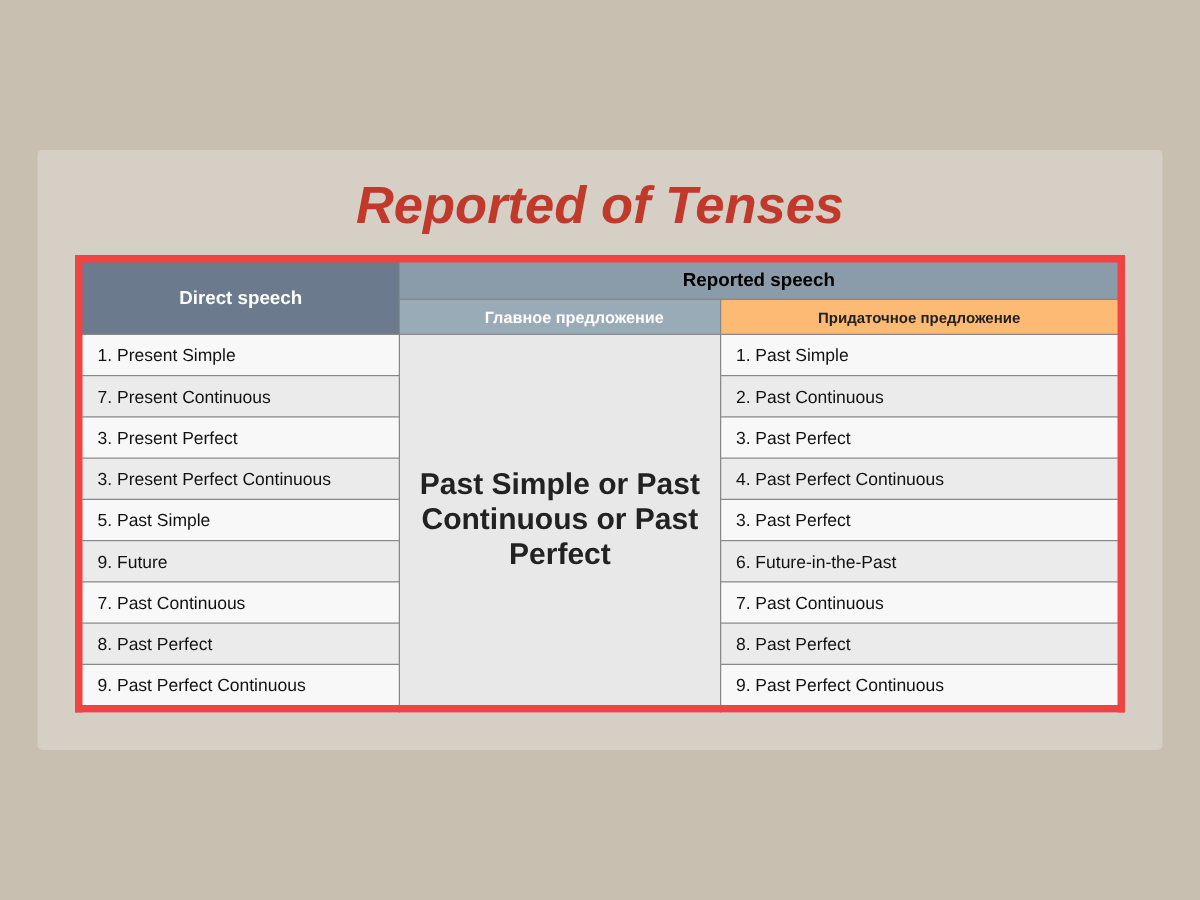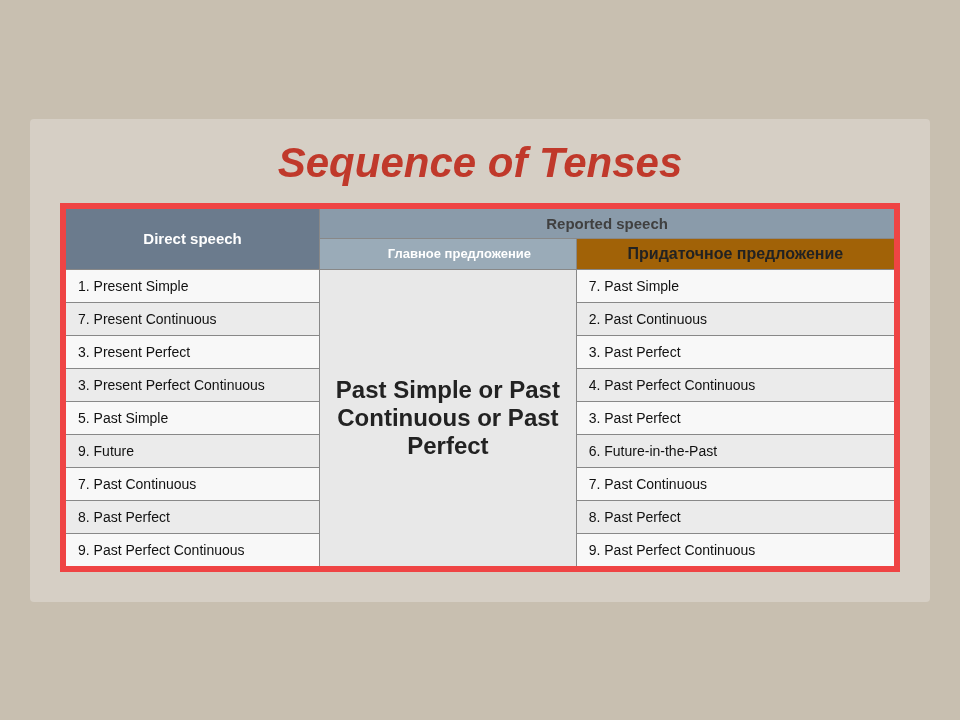--- a/index.html
+++ b/index.html
@@ -48,40 +48,40 @@
       color: white;
       font-weight: bold;
       font-size: 15px;
       text-align: center;
       vertical-align: middle;
       width: 200px;
     }
 
     .header-reported {
       background-color: #8a9baa;
-      color: #404040;
+      color: #000000;
       font-weight: bold;
       font-size: 15px;
       text-align: center;
     }
 
     .header-glavnoe {
       background-color: #9aabb8;
       color: white;
       font-size: 13px;
       font-weight: bold;
       text-align: center;
       width: 200px;
       padding-left: 33px;
     }
 
     .header-pridatochnoe {
-      background-color: #a16207;
+      background-color: #fdba74;
       color: #222;
-      font-size: 16px;
+      font-size: 12px;
       font-weight: bold;
       text-align: center;
       width: 250px;
     }
 
     .cell-direct {
       background-color: #f5f5f5;
       font-size: 14px;
       color: #111;
       padding: 8px 12px;
@@ -110,37 +110,37 @@
 
     tr:nth-child(odd) .cell-direct,
     tr:nth-child(odd) .cell-right {
       background-color: #f8f8f8;
     }
   </style>
 </head>
 <body>
 
 <div class="slide-container">
-  <h1 class="title">Sequence of Tenses</h1>
+  <h1 class="title">Reported of Tenses</h1>
   <table>
     <thead>
       <tr>
         <th class="header-direct" rowspan="2">Direct speech</th>
         <th class="header-reported" colspan="2">Reported speech</th>
       </tr>
       <tr>
         <th class="header-glavnoe">Главное предложение</th>
         <th class="header-pridatochnoe">Придаточное предложение</th>
       </tr>
     </thead>
     <tbody id="table-body">
     <tr>
           <td class="cell-direct">1.  Present Simple</td>
           <td class="cell-middle" rowspan="9">Past Simple or Past Continuous or Past Perfect</td>
-          <td class="cell-right">7. Past Simple</td>
+          <td class="cell-right">1. Past Simple</td>
         </tr>
         <tr>
           <td class="cell-direct">7. Present Continuous</td>
           <td class="cell-right">2. Past Continuous</td>
         </tr>
         <tr>
           <td class="cell-direct">3. Present Perfect</td>
           <td class="cell-right">3. Past Perfect</td>
         </tr>
         <tr>

